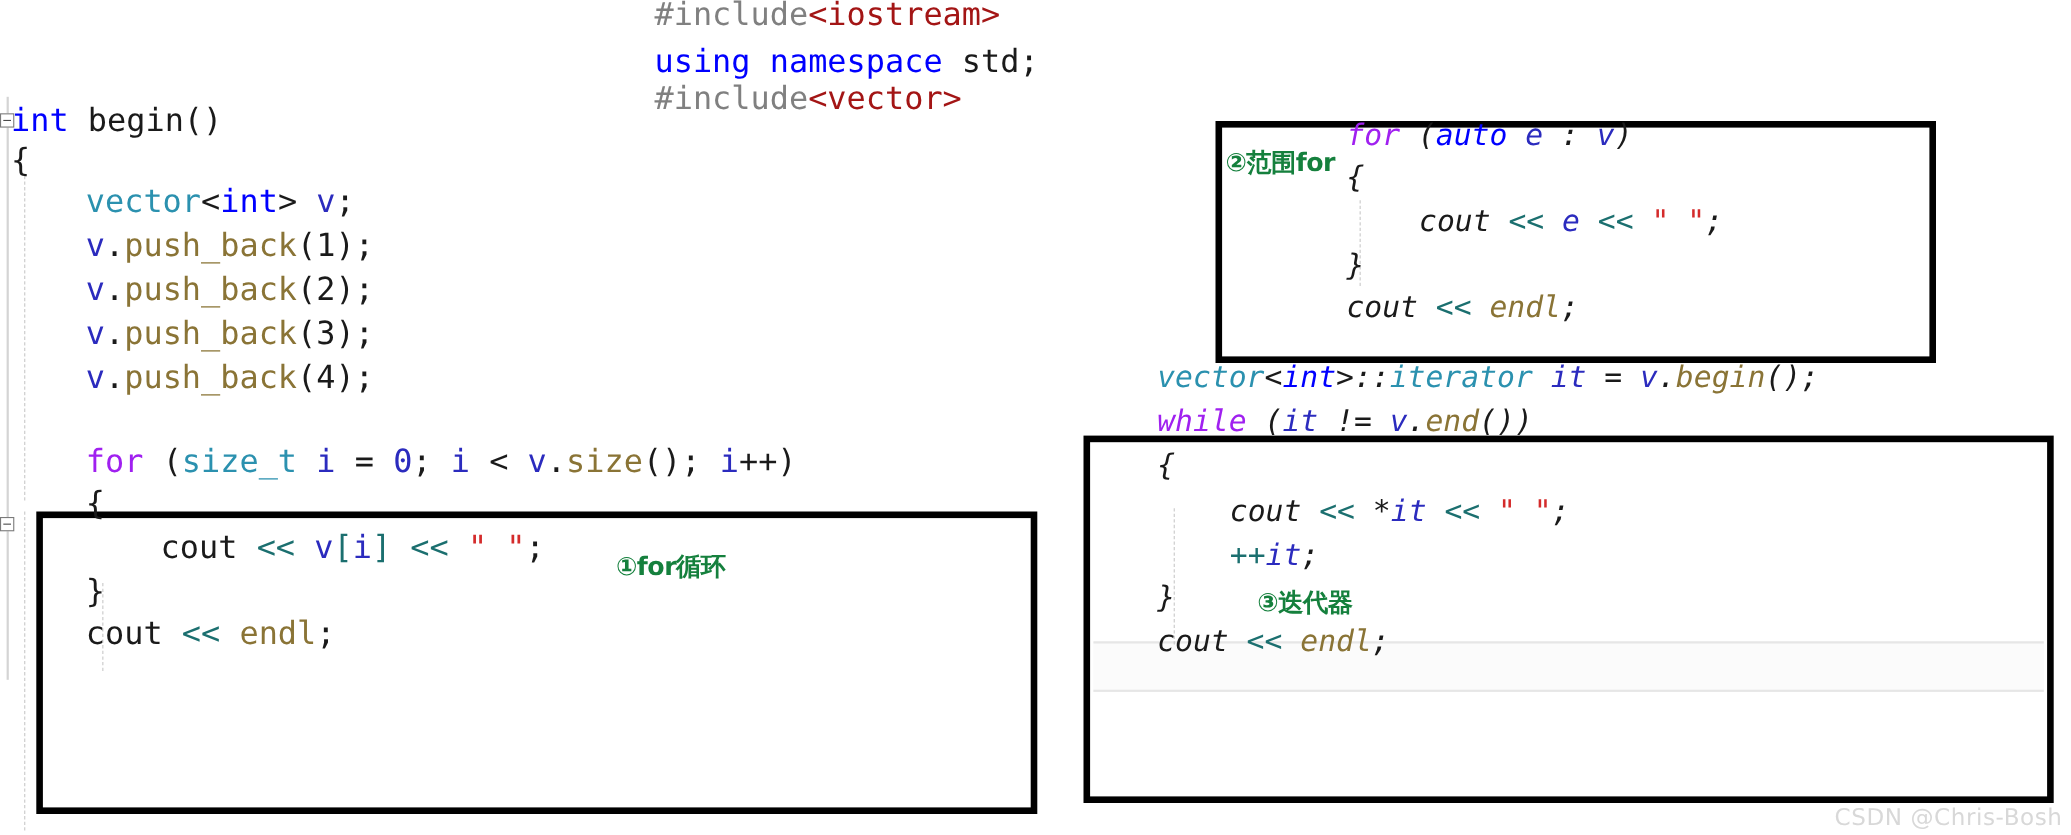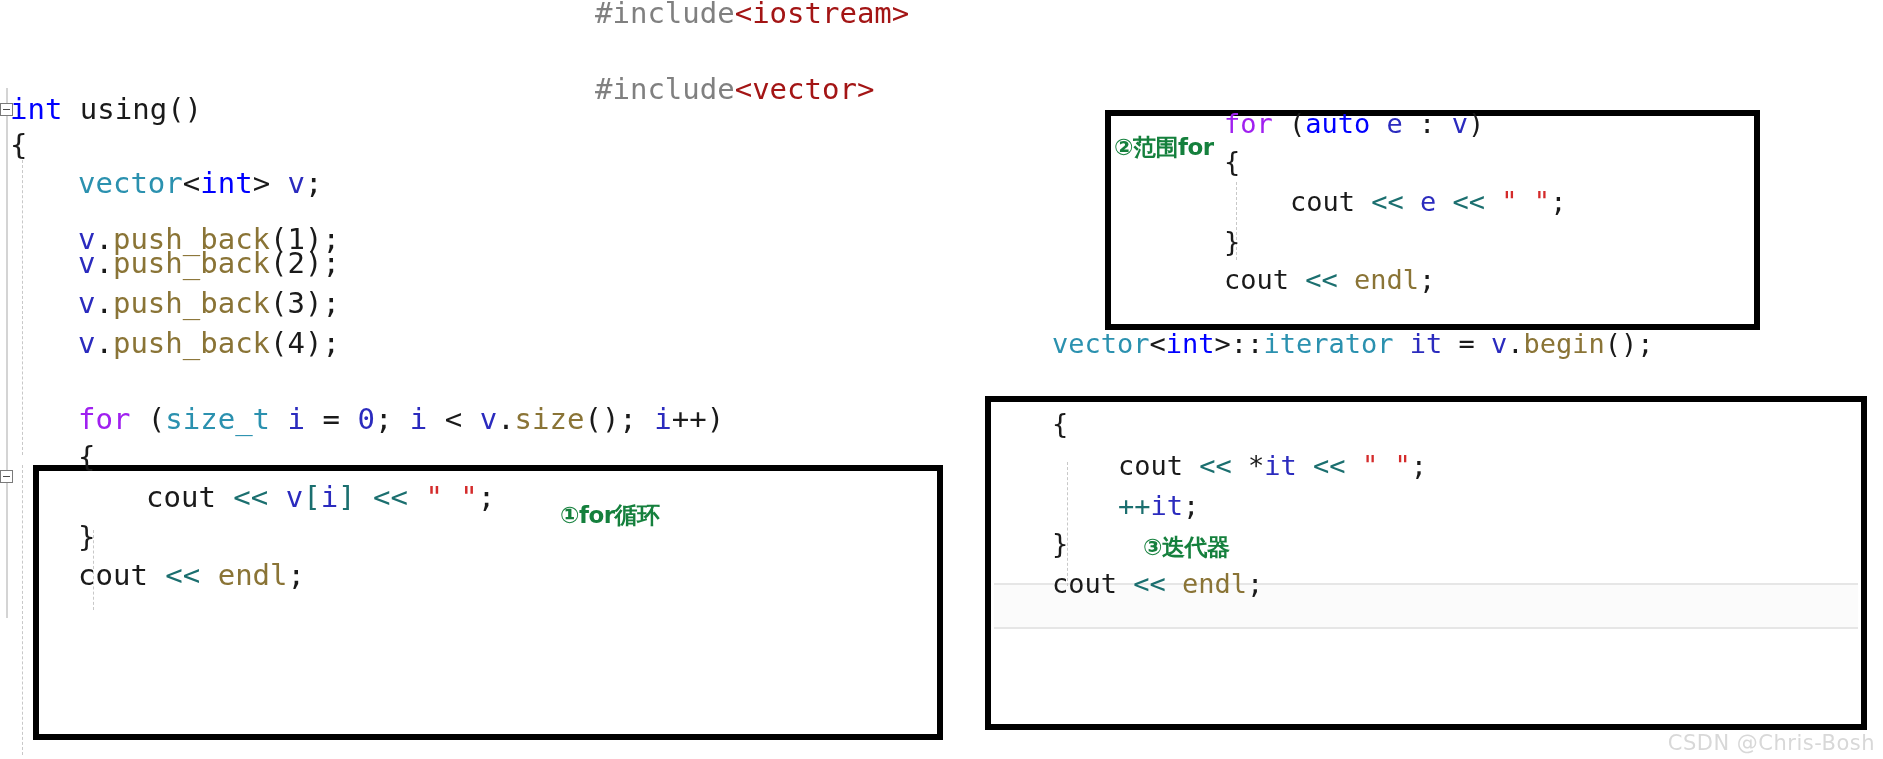--- a/index.html
+++ b/index.html
@@ -62,20 +62,21 @@
     white-space: pre;
     font-family: "DejaVu Sans Mono", "Liberation Mono", monospace;
     font-size: 29px;
     line-height: 34px;
     letter-spacing: 0px;
     color: #1a1a1a;
   }
   .code-line.small {
     font-size: 27px;
     line-height: 32px;
+    font-style: italic;
   }
 
   
   .t-pre      { color: #808080; }            
   .t-hdr      { color: #a31515; }            
   .t-kw       { color: #0000ff; }            
   .t-plain    { color: #1a1a1a; }
   .t-type     { color: #2b91af; }            
   .t-fn       { color: #8a7436; }            
   .t-var      { color: #2b2bbe; }            
@@ -130,30 +131,31 @@
 
   <div class="gutter-line"></div>
   <div class="collapse-box" id="collapse-main"></div>
   <div class="collapse-box" id="collapse-for"></div>
 
   <div class="indent-guide" style="left:22px; top:160px; height:295px;"></div>
   <div class="indent-guide" style="left:22px; top:465px; height:290px;"></div>
 
   <div class="code-line" style="left:595px; top:-4px;"><span class="t-pre">#include</span><span class="t-hdr">&lt;iostream&gt;</span></div>
 
+  <div class="code-line" style="left:595px; top:38px;"><span class="t-kw">using namespace </span><span class="t-plain">std;</span></div>
 
   <div class="code-line" style="left:595px; top:72px;"><span class="t-pre">#include</span><span class="t-hdr">&lt;vector&gt;</span></div>
 
-  <div class="code-line" style="left:10px; top:92px;"><span class="t-kw">int</span><span class="t-plain"> using()</span></div>
+  <div class="code-line" style="left:10px; top:92px;"><span class="t-kw">int</span><span class="t-plain"> begin()</span></div>
 
   <div class="code-line" style="left:10px; top:128px;"><span class="t-plain">{</span></div>
 
   <div class="code-line" style="left:78px; top:166px;"><span class="t-type">vector</span><span class="t-plain">&lt;</span><span class="t-kw">int</span><span class="t-plain">&gt; </span><span class="t-var">v</span><span class="t-plain">;</span></div>
 
-  <div class="code-line" style="left:78px; top:206px;margin-top:16px;"><span class="t-var">v</span><span class="t-plain">.</span><span class="t-fn">push_back</span><span class="t-plain">(</span><span class="t-plain">1</span><span class="t-plain">);</span></div>
+  <div class="code-line" style="left:78px; top:206px;"><span class="t-var">v</span><span class="t-plain">.</span><span class="t-fn">push_back</span><span class="t-plain">(</span><span class="t-plain">1</span><span class="t-plain">);</span></div>
 
   <div class="code-line" style="left:78px; top:246px;"><span class="t-var">v</span><span class="t-plain">.</span><span class="t-fn">push_back</span><span class="t-plain">(</span><span class="t-plain">2</span><span class="t-plain">);</span></div>
 
   <div class="code-line" style="left:78px; top:286px;"><span class="t-var">v</span><span class="t-plain">.</span><span class="t-fn">push_back</span><span class="t-plain">(</span><span class="t-plain">3</span><span class="t-plain">);</span></div>
 
   <div class="code-line" style="left:78px; top:326px;"><span class="t-var">v</span><span class="t-plain">.</span><span class="t-fn">push_back</span><span class="t-plain">(</span><span class="t-plain">4</span><span class="t-plain">);</span></div>
 
   <div class="anno-box" style="left:1105px; top:110px; width:655px; height:220px;"></div>
 
   <div class="anno-label" style="left:1114px; top:132px;">②范围for</div>
@@ -171,20 +173,21 @@
   <div class="code-line small" style="left:1224px; top:264px;"><span class="t-plain">cout</span><span class="t-op"> &lt;&lt; </span><span class="t-fn">endl</span><span class="t-plain">;</span></div>
 
   <div class="anno-box" style="left:985px; top:396px; width:882px; height:334px;"></div>
 
   <div class="line-highlight" style="left:994px; top:583px; width:864px; height:46px;"></div>
 
   <div class="indent-guide" style="left:1067px; top:462px; height:124px;"></div>
 
   <div class="code-line small" style="left:1052px; top:328px;"><span class="t-type">vector</span><span class="t-plain">&lt;</span><span class="t-kw">int</span><span class="t-plain">&gt;</span><span class="t-plain">::</span><span class="t-type">iterator</span><span class="t-plain"> </span><span class="t-var">it</span><span class="t-plain"> = </span><span class="t-var">v</span><span class="t-plain">.</span><span class="t-fn">begin</span><span class="t-plain">();</span></div>
 
+  <div class="code-line small" style="left:1052px; top:368px;"><span class="t-ctl">while</span><span class="t-plain"> (</span><span class="t-var">it</span><span class="t-plain"> != </span><span class="t-var">v</span><span class="t-plain">.</span><span class="t-fn">end</span><span class="t-plain">())</span></div>
 
   <div class="code-line small" style="left:1052px; top:408px;"><span class="t-plain">{</span></div>
 
   <div class="code-line small" style="left:1118px; top:450px;"><span class="t-plain">cout</span><span class="t-op"> &lt;&lt; </span><span class="t-plain">*</span><span class="t-var">it</span><span class="t-op"> &lt;&lt; </span><span class="t-str">" "</span><span class="t-plain">;</span></div>
 
   <div class="code-line small" style="left:1118px; top:490px;"><span class="t-op">++</span><span class="t-var">it</span><span class="t-plain">;</span></div>
 
   <div class="code-line small" style="left:1052px; top:528px;"><span class="t-plain">}</span></div>
 
   <div class="anno-label" style="left:1143px; top:532px;">③迭代器</div>

